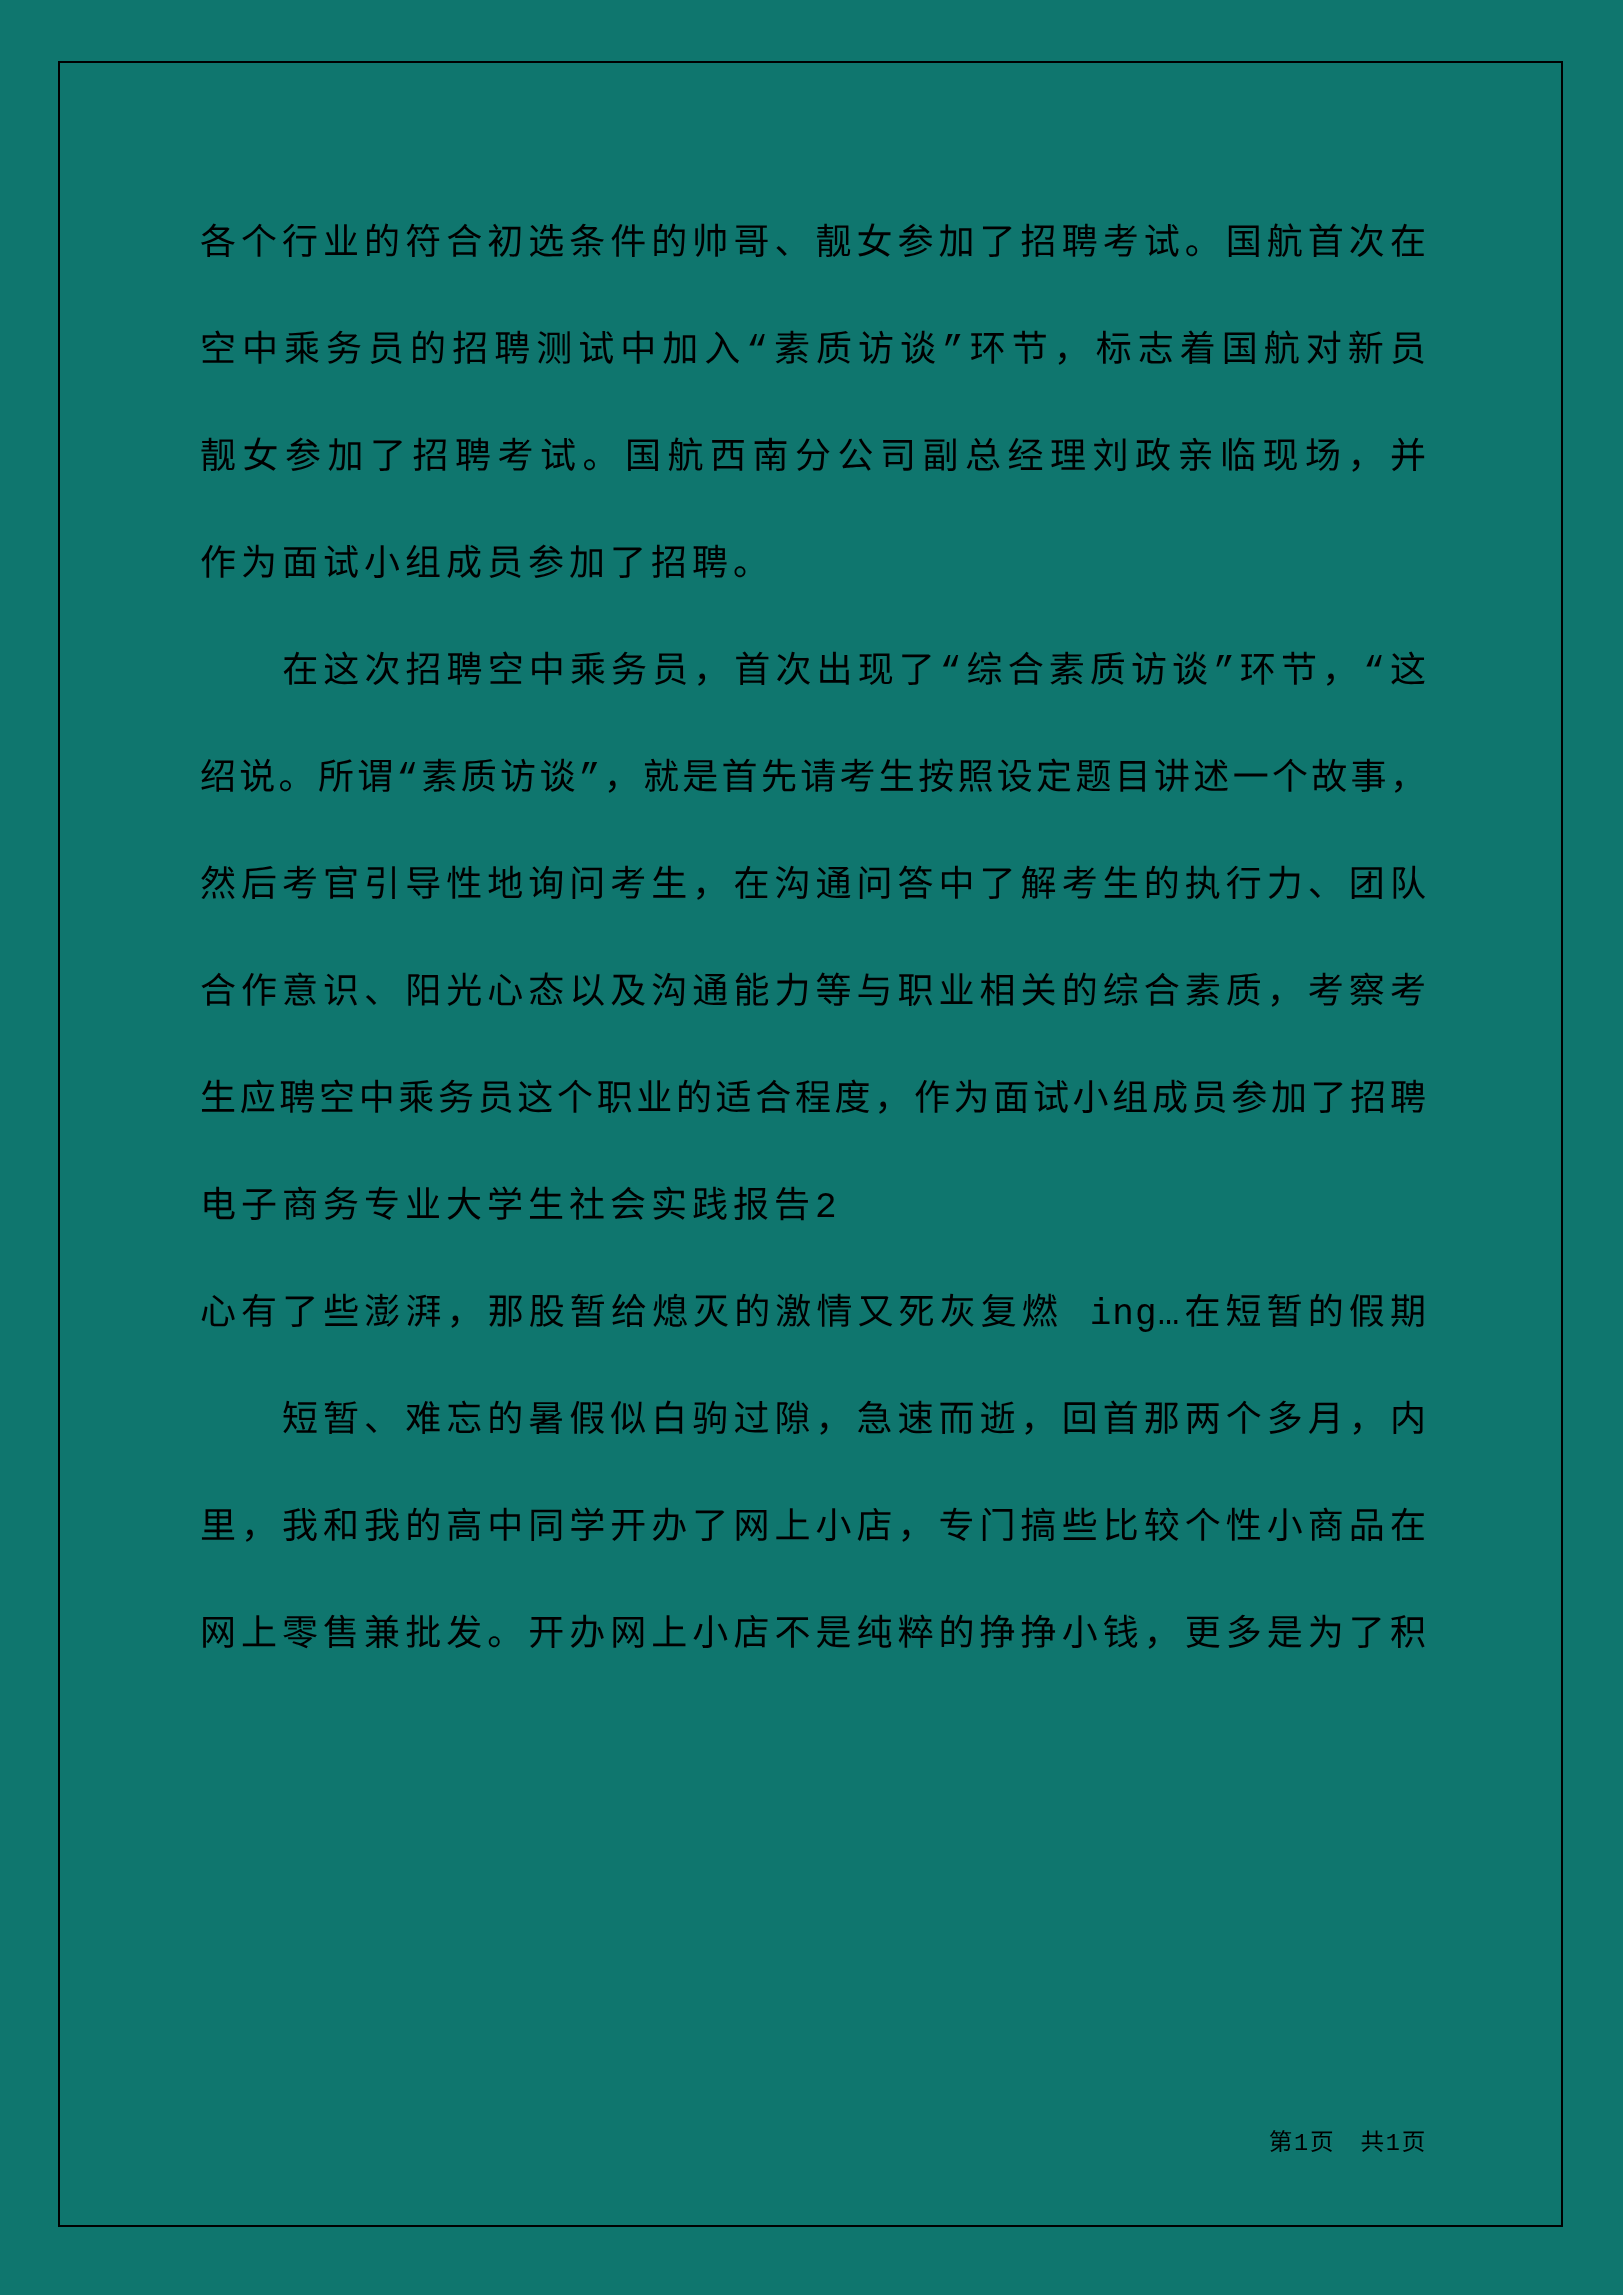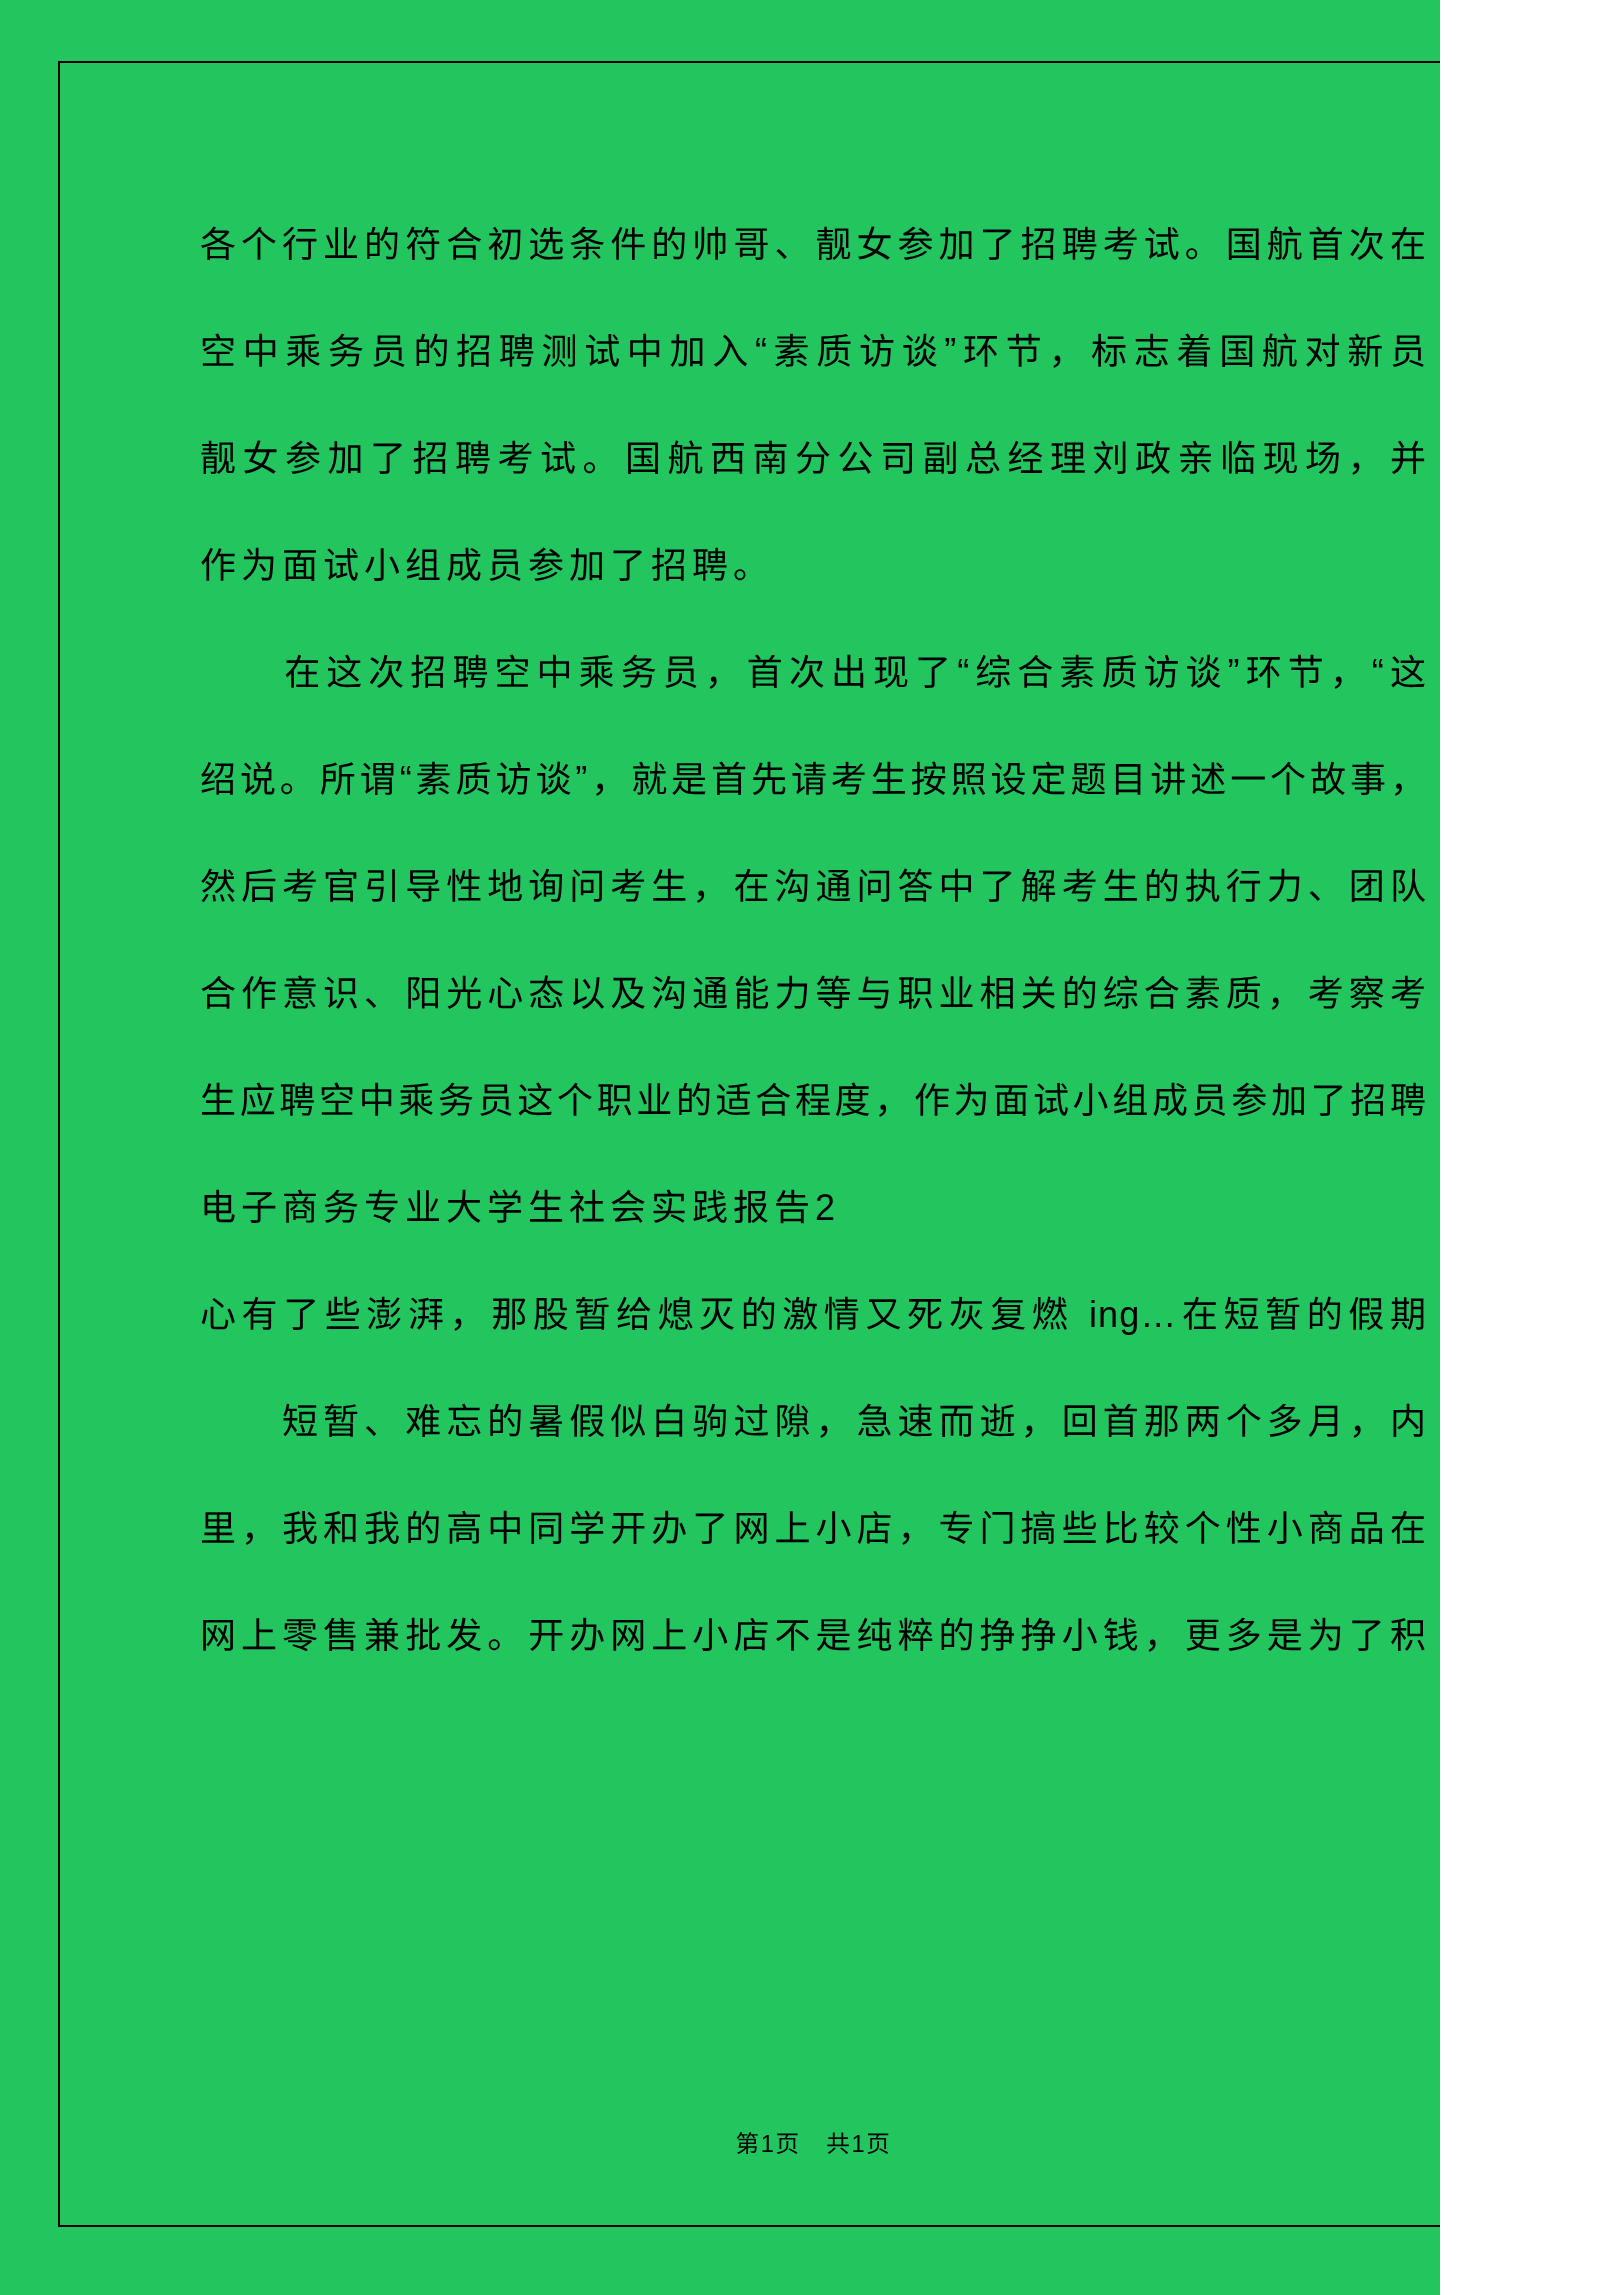--- a/index.html
+++ b/index.html
@@ -2,25 +2,25 @@
 <html lang="zh-CN" style="font-size:9px"><head>
 <meta charset="utf-8">
 <style>
   html, body {
     margin: 0;
     padding: 0;
     background: #ffffff;
   }
   .page {
     position: relative;
-    width: 1440px;
+    width: 1623px;
     height: 2295px;
-    background: #22c55e;
+    background: #0f766e;
     overflow: hidden;
-    font-family: Liberation Sans, sans-serif;
+    font-family: Liberation Mono, monospace;
     color: #000000;
   }
   .frame {
     position: absolute;
     left: 58px;
     top: 61px;
     width: 1505px;
     height: 2166px;
     border: 2.8px solid #000000;
     box-sizing: border-box;
@@ -48,21 +48,21 @@
   .plain {
     letter-spacing: 5px;
   }
   .footer {
     position: absolute;
     left: 200px;
     top: 2119px;
     width: 1227px;
     height: 50px;
     line-height: 50px;
-    text-align: center;
+    text-align: right;
     font-size: 23.6px;
     letter-spacing: 1.7px;
     color: #000000;
   }
 </style>
 </head>
 <body>
 
 <div class="page">
   <div class="frame"></div>

